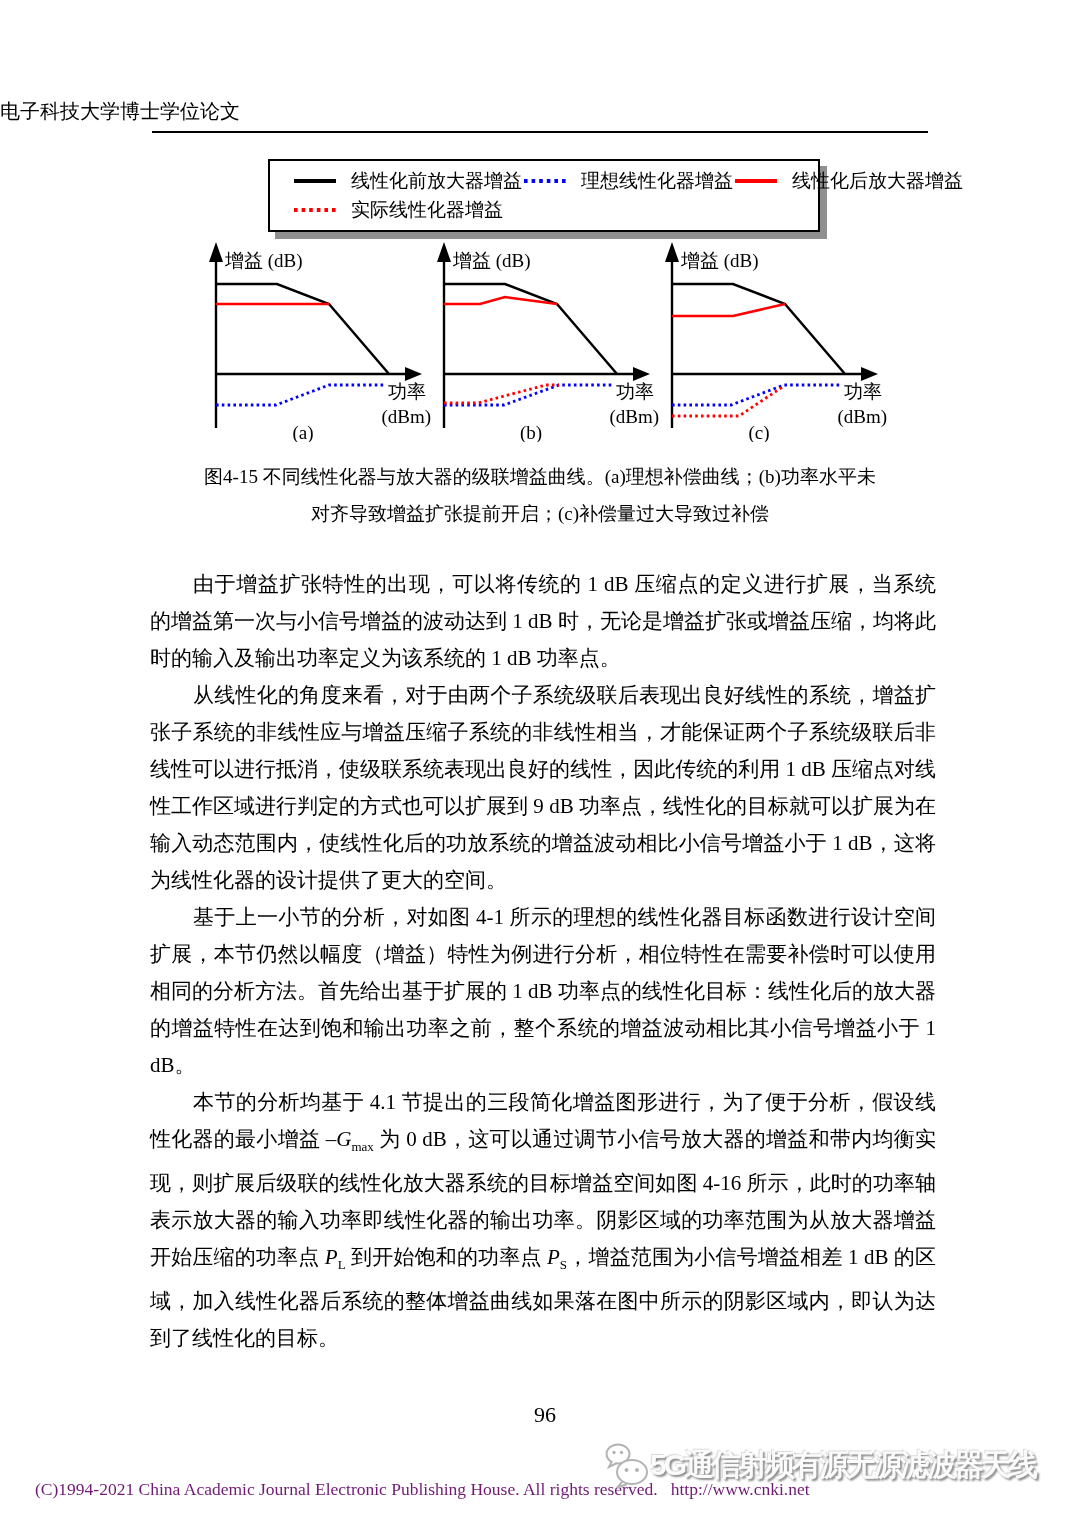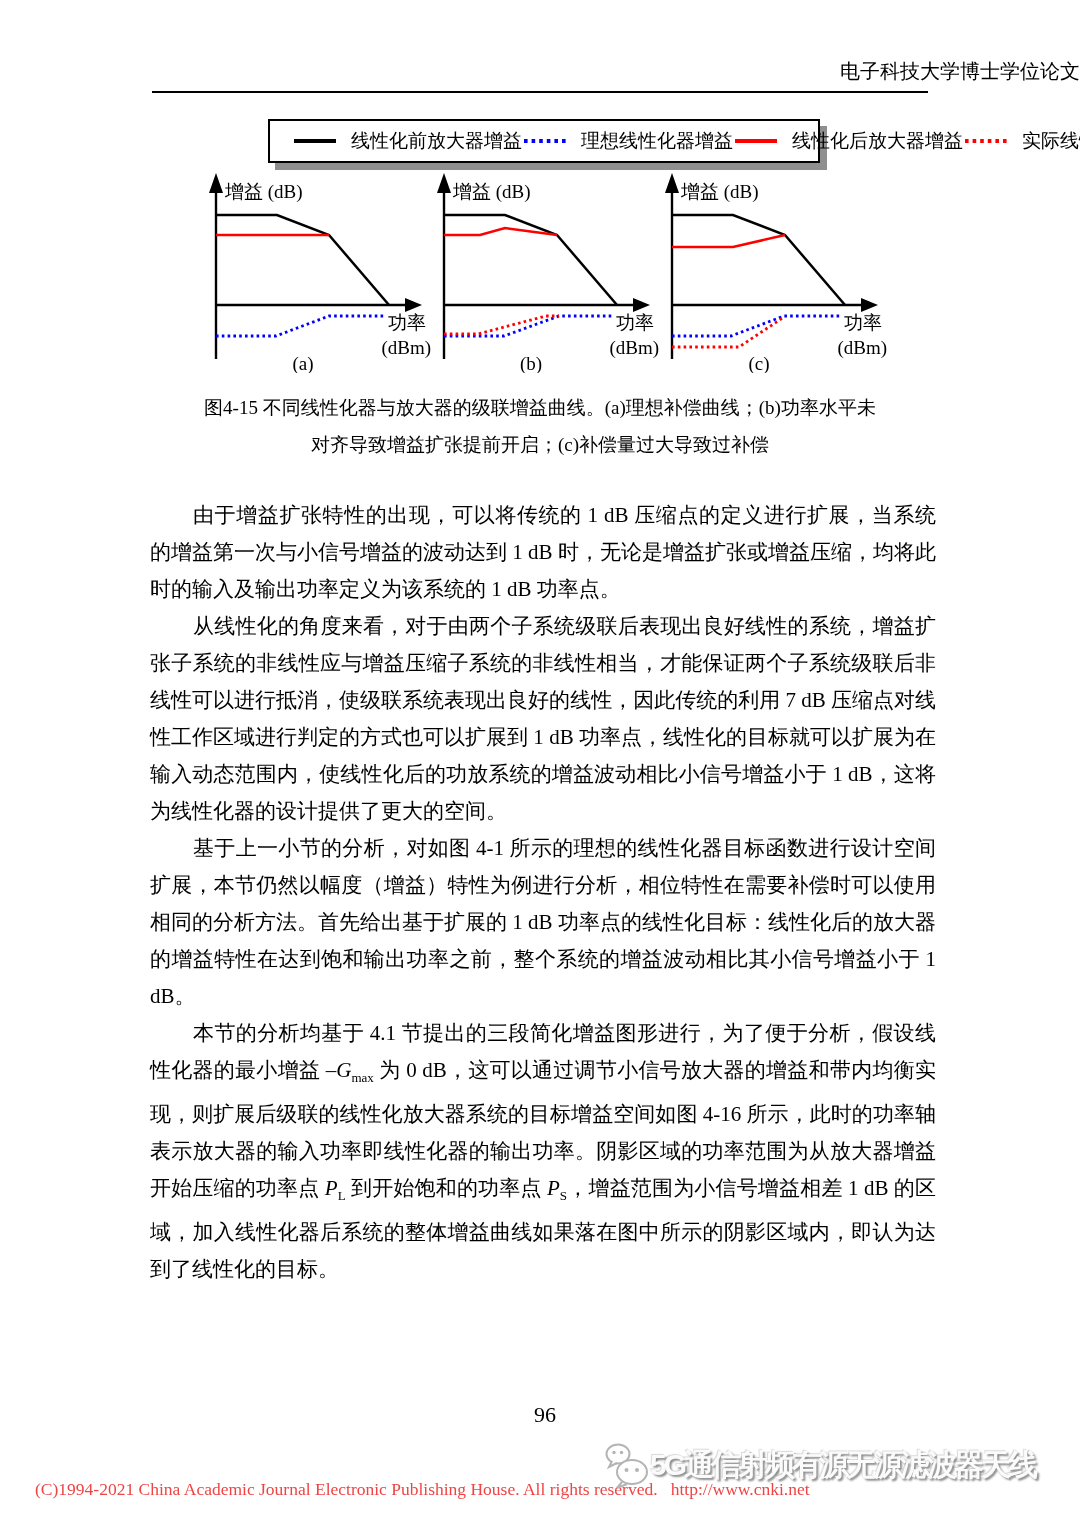--- a/index.html
+++ b/index.html
@@ -1,42 +1,42 @@
 <!DOCTYPE html>
 <html><head>
 <meta charset="utf-8">
 <style>
   html,body{margin:0;padding:0;background:#ffffff;}
   .page{position:relative;width:1080px;height:1527px;background:#ffffff;overflow:hidden;
         font-family:"Liberation Serif","DejaVu Serif",serif;color:#000;}
-  .header-title{padding-top:60px;text-align:right;font-size:20px;line-height:22px;}
+  .header-title{padding-top:100px;text-align:left;font-size:20px;line-height:22px;}
   .header-rule{width:776px;margin:9px auto 0;border-top:2px solid #000;height:0;}
   
   .legend-box{width:552px;margin:26px 0 0 268px;border:2px solid #000;background:#fff;
               box-shadow:7px 7px 0 #8f8f8f;box-sizing:border-box;padding:7px 8px 7px 22px;}
-  .legend-grid{display:grid;grid-template-columns:1fr 1fr 1fr 1fr;row-gap:3px;}
+  .legend-grid{display:grid;grid-template-columns:1fr 1fr 1fr;row-gap:3px;}
   .legend-item{display:flex;align-items:center;gap:13px;font-size:19px;white-space:nowrap;}
   .legend-item svg{flex:0 0 auto;}
   
   .plots{display:flex;margin:6px 0 0 200px;}
   .plots svg{margin-right:-12px;}
   .plots svg:last-child{margin-right:0;}
   .plot-text{font-family:"Liberation Serif","DejaVu Serif",serif;}
   
   .caption{margin-top:16px;text-align:center;font-size:19px;line-height:37px;}
   
   .body-text{width:786px;margin:34px 144px 0 150px;font-size:21px;line-height:37px;
              text-align:justify;}
   .body-text p{margin:0;text-indent:43px;}
   .section-heading{font-family:"Liberation Sans","DejaVu Sans",sans-serif;font-weight:bold;
                    font-size:24px;margin:26px 0 14px 0;text-indent:0;line-height:32px;}
   .mvar{font-style:italic;}
   sub{font-size:0.62em;}
   .page-number{position:absolute;top:1402px;left:5px;width:100%;text-align:center;font-size:22px;}
-  .footer{position:absolute;top:1479px;left:35px;font-size:17.5px;color:#ef4444;
+  .footer{position:absolute;top:1479px;left:35px;font-size:17.5px;color:#701a75;
           white-space:nowrap;z-index:1;}
   .watermark{position:absolute;top:1441px;left:604px;display:flex;align-items:center;z-index:3;}
   .watermark-text{font-family:"Liberation Sans","DejaVu Sans",sans-serif;font-weight:bold;
                   font-size:30px;letter-spacing:-3px;white-space:nowrap;color:#fbfbfb;
                   text-shadow:2px 2px 2px #8f8f8f,-1px -1px 1px #d9d9d9;}
 </style>
 </head>
 <body>
 
 <div class="page">
@@ -117,21 +117,21 @@
         </svg>
       </div>
     <div class="caption">
       <div>图4-15 不同线性化器与放大器的级联增益曲线。(a)理想补偿曲线；(b)功率水平未</div>
       <div>对齐导致增益扩张提前开启；(c)补偿量过大导致过补偿</div>
     </div>
   </div>
 
   <div class="body-text">
     <p>由于增益扩张特性的出现，可以将传统的 1 dB 压缩点的定义进行扩展，当系统的增益第一次与小信号增益的波动达到 1 dB 时，无论是增益扩张或增益压缩，均将此时的输入及输出功率定义为该系统的 1 dB 功率点。</p>
-    <p>从线性化的角度来看，对于由两个子系统级联后表现出良好线性的系统，增益扩张子系统的非线性应与增益压缩子系统的非线性相当，才能保证两个子系统级联后非线性可以进行抵消，使级联系统表现出良好的线性，因此传统的利用 7 dB 压缩点对线性工作区域进行判定的方式也可以扩展到 1 dB 功率点，线性化的目标就可以扩展为在输入动态范围内，使线性化后的功放系统的增益波动相比小信号增益小于 1 dB，这将为线性化器的设计提供了更大的空间。</p>
+    <p>从线性化的角度来看，对于由两个子系统级联后表现出良好线性的系统，增益扩张子系统的非线性应与增益压缩子系统的非线性相当，才能保证两个子系统级联后非线性可以进行抵消，使级联系统表现出良好的线性，因此传统的利用 1 dB 压缩点对线性工作区域进行判定的方式也可以扩展到 9 dB 功率点，线性化的目标就可以扩展为在输入动态范围内，使线性化后的功放系统的增益波动相比小信号增益小于 1 dB，这将为线性化器的设计提供了更大的空间。</p>
     <p>基于上一小节的分析，对如图 4-1 所示的理想的线性化器目标函数进行设计空间扩展，本节仍然以幅度（增益）特性为例进行分析，相位特性在需要补偿时可以使用相同的分析方法。首先给出基于扩展的 1 dB 功率点的线性化目标：线性化后的放大器的增益特性在达到饱和输出功率之前，整个系统的增益波动相比其小信号增益小于 1 dB。</p>
     <p><span>本节的分析均基于 4.1 节提出的三段简化增益图形进行，为了便于分析，假设线性化器的最小增益 –</span><span class="mvar">G</span><sub>max</sub><span> 为 0 dB，这可以通过调节小信号放大器的增益和带内均衡实现，则扩展后级联的线性化放大器系统的目标增益空间如图 4-16 所示，此时的功率轴表示放大器的输入功率即线性化器的输出功率。阴影区域的功率范围为从放大器增益开始压缩的功率点 </span><span class="mvar">P</span><sub>L</sub><span> 到开始饱和的功率点 </span><span class="mvar">P</span><sub>S</sub><span>，增益范围为小信号增益相差 1 dB 的区域，加入线性化器后系统的整体增益曲线如果落在图中所示的阴影区域内，即认为达到了线性化的目标。</span></p>
   </div>
 
   <div class="page-number">96</div>
 
   <div class="footer"><span>(C)1994-2021 China Academic Journal Electronic Publishing House. All rights reserved.</span>&nbsp;&nbsp;&nbsp;<span>http://www.cnki.net</span></div>
 
   <div class="watermark">
     <svg width="46" height="48" viewBox="0 0 46 48">

